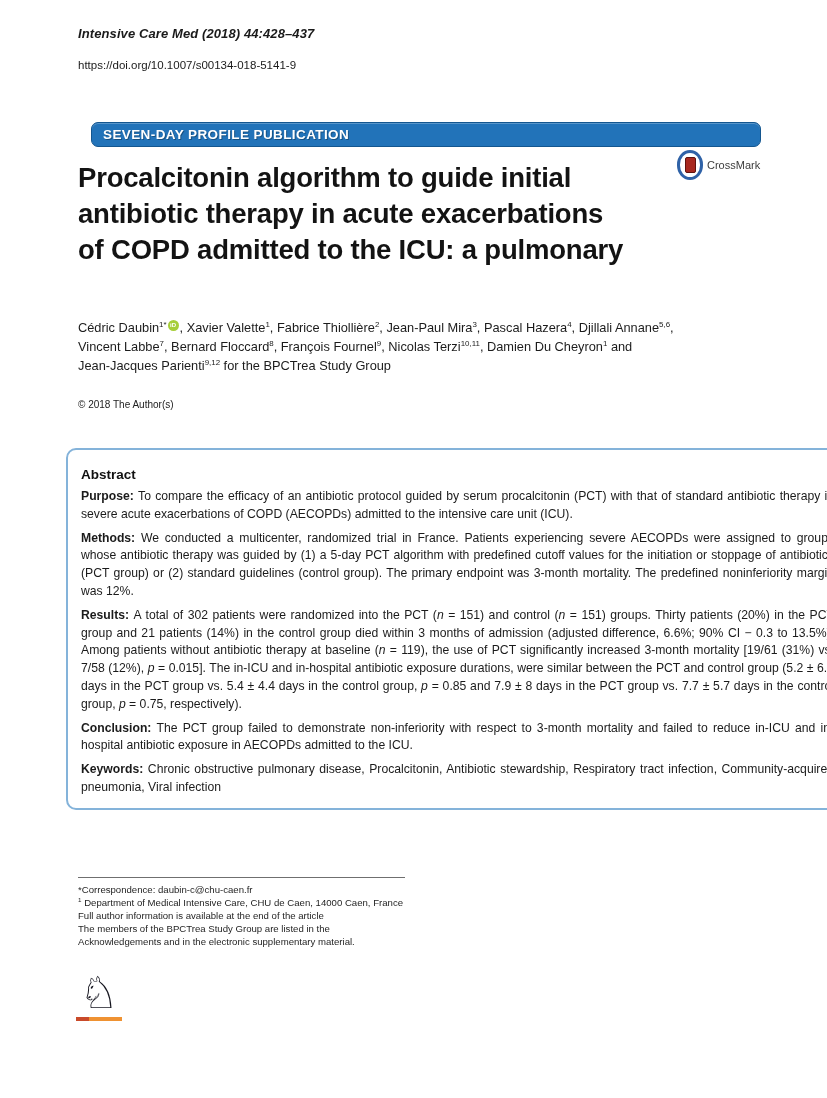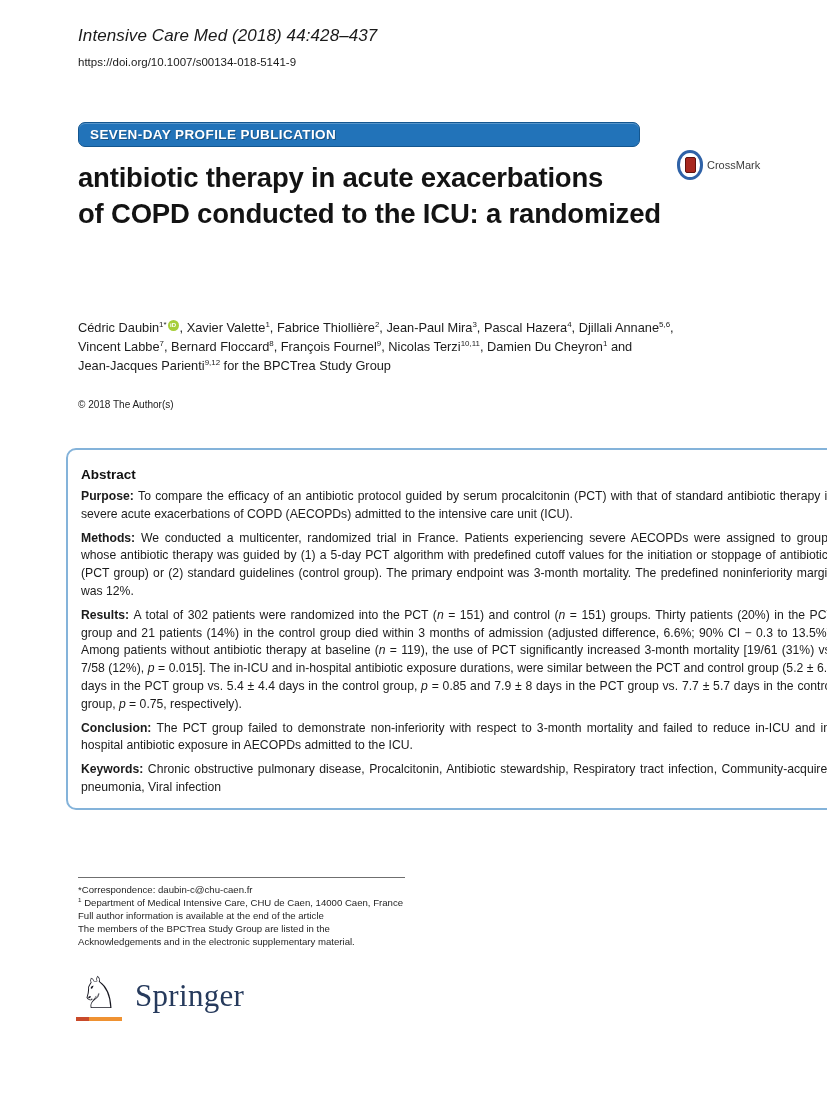--- a/index.html
+++ b/index.html
@@ -1,25 +1,25 @@
 <!DOCTYPE html>
 <html><head>
 <meta charset="utf-8">
 <style>
   html,body{margin:0;padding:0;}
   body{background:#e9e9e9;font-family:"Liberation Sans",sans-serif;}
   .page{position:relative;width:827px;height:1098px;margin:0 auto;background:#ffffff;overflow:hidden;}
 
   
   .jheader{position:absolute;left:78px;top:26px;color:#1a1a1a;}
-  .jcitation{font-size:17px;font-style:italic;font-weight:normal;letter-spacing:.1px;}
-  .jdoi{font-size:11.5px;margin-top:10px;color:#1a1a1a;text-decoration:none;display:inline-block;}
+  .jcitation{font-size:13px;font-style:italic;font-weight:bold;letter-spacing:.1px;}
+  .jdoi{font-size:11.5px;margin-top:18px;color:#1a1a1a;text-decoration:none;display:inline-block;}
 
   
-  .banner{position:absolute;left:78px;top:122px;width:562px;height:25px;box-sizing:border-box;
+  .banner{position:absolute;left:91px;top:122px;width:670px;height:25px;box-sizing:border-box;
     background:#2273b9;border:1px solid #14568f;border-radius:7px;
     display:flex;align-items:center;padding-left:11px;
     box-shadow:inset 0 1px 0 rgba(255,255,255,.25);text-align:right;}
   .banner-label{color:#ffffff;font-size:13.5px;font-weight:bold;letter-spacing:.4px;
     text-shadow:1px 1px 0 rgba(0,0,0,.3);}
 
   
   .crossmark{position:absolute;left:677px;top:150px;display:flex;align-items:center;cursor:pointer;}
   .cm-circle{width:20px;height:24px;border:3px solid #2f62a7;border-radius:50%/48%;
     background:#ffffff;display:flex;align-items:center;justify-content:center;}
@@ -80,22 +80,23 @@
   </div>
 
   <div class="crossmark">
     <span class="cm-circle">
       <span class="cm-flag"></span>
     </span>
     <span class="cm-label">CrossMark</span>
   </div>
 
   <div class="title">
+    <div>Procalcitonin algorithm to guide initial</div>
     <div>antibiotic therapy in acute exacerbations</div>
-    <div>of COPD conducted to the ICU: a randomized</div>
+    <div>of COPD admitted to the ICU: a pulmonary</div>
   </div>
 
   <div class="authors">
     <div><span>Cédric Daubin</span><span><sup>1*</sup></span><span class="inline-icon orcid-icon">iD</span><span>, Xavier Valette</span><span><sup>1</sup></span><span>, Fabrice Thiollière</span><span><sup>2</sup></span><span>, Jean-Paul Mira</span><span><sup>3</sup></span><span>, Pascal Hazera</span><span><sup>4</sup></span><span>, Djillali Annane</span><span><sup>5,6</sup></span><span>,</span></div>
     <div><span>Vincent Labbe</span><span><sup>7</sup></span><span>, Bernard Floccard</span><span><sup>8</sup></span><span>, François Fournel</span><span><sup>9</sup></span><span>, Nicolas Terzi</span><span><sup>10,11</sup></span><span>, Damien Du Cheyron</span><span><sup>1</sup></span><span> and</span></div>
     <div><span>Jean-Jacques Parienti</span><span><sup>9,12</sup></span><span> for the BPCTrea Study Group</span></div>
   </div>
 
   <div class="copyright">© 2018 The Author(s)</div>
 
@@ -114,16 +115,15 @@
     <div class="fn-line"><span><sup>1</sup></span><span> Department of Medical Intensive Care, CHU de Caen, 14000 Caen, France</span></div>
     <div class="fn-line"><span>Full author information is available at the end of the article</span></div>
     <div class="fn-line"><span>The members of the BPCTrea Study Group are listed in the Acknowledgements and in the electronic supplementary material.</span></div>
   </div>
 
   <div class="publisher">
     <div class="knight-wrap">
       <span class="knight">♘</span>
       <span class="knight-bar"></span>
     </div>
-    <span class="wordmark">Springer</span>
   </div>
 
 </div>
 
 </body></html>

